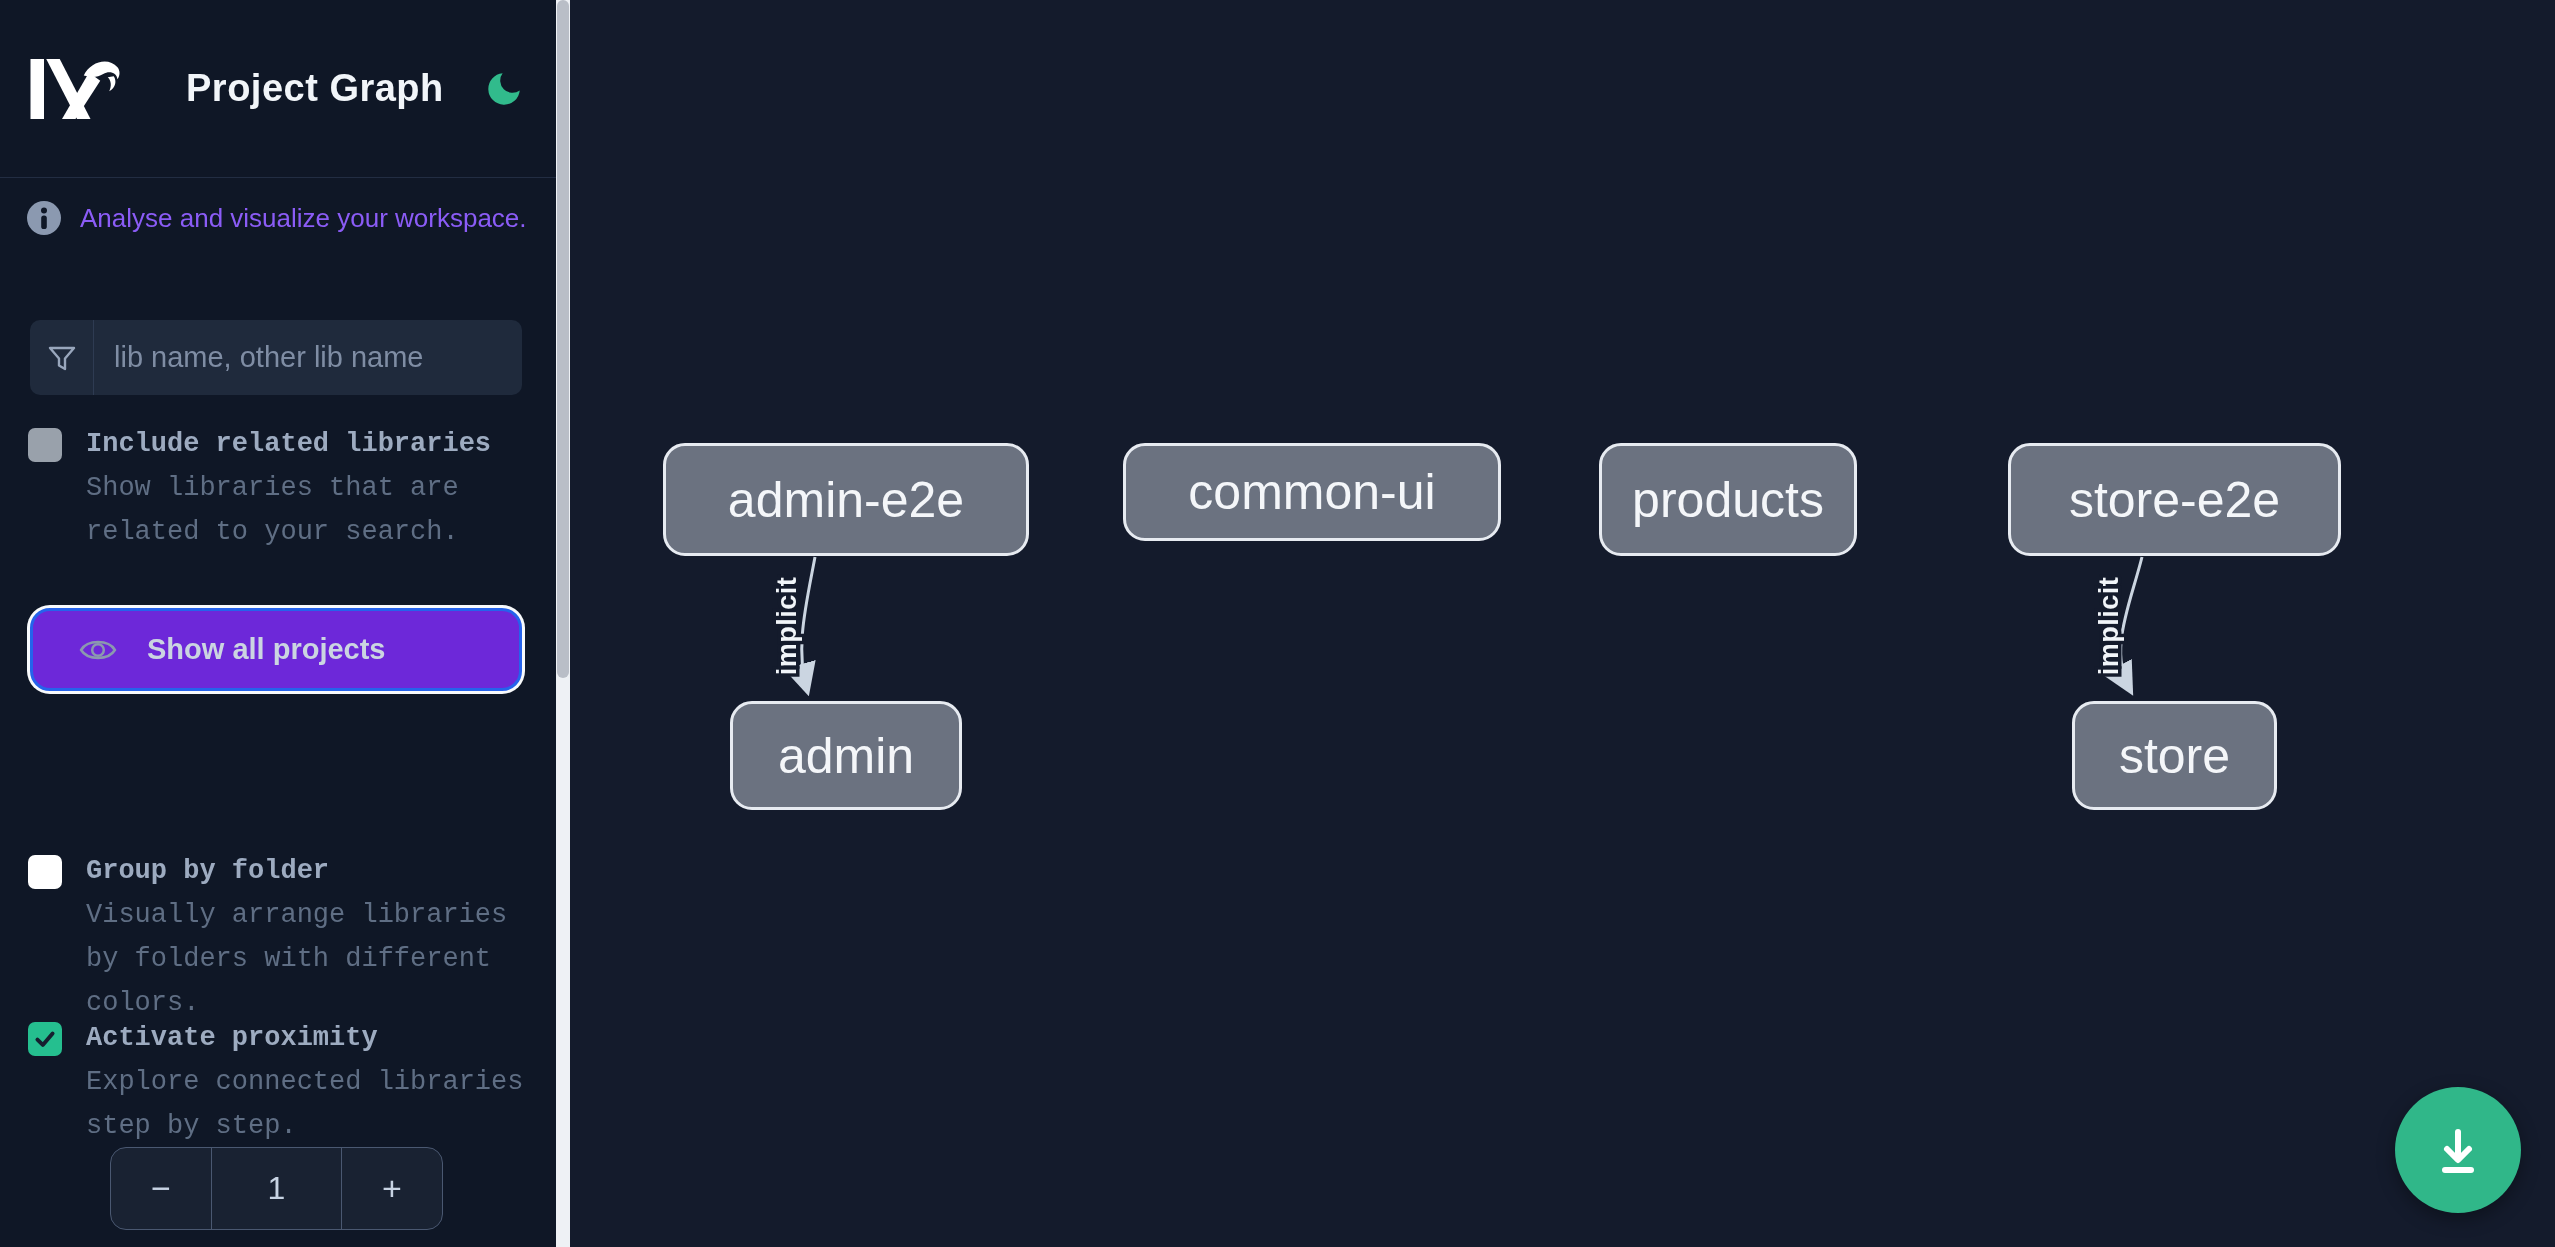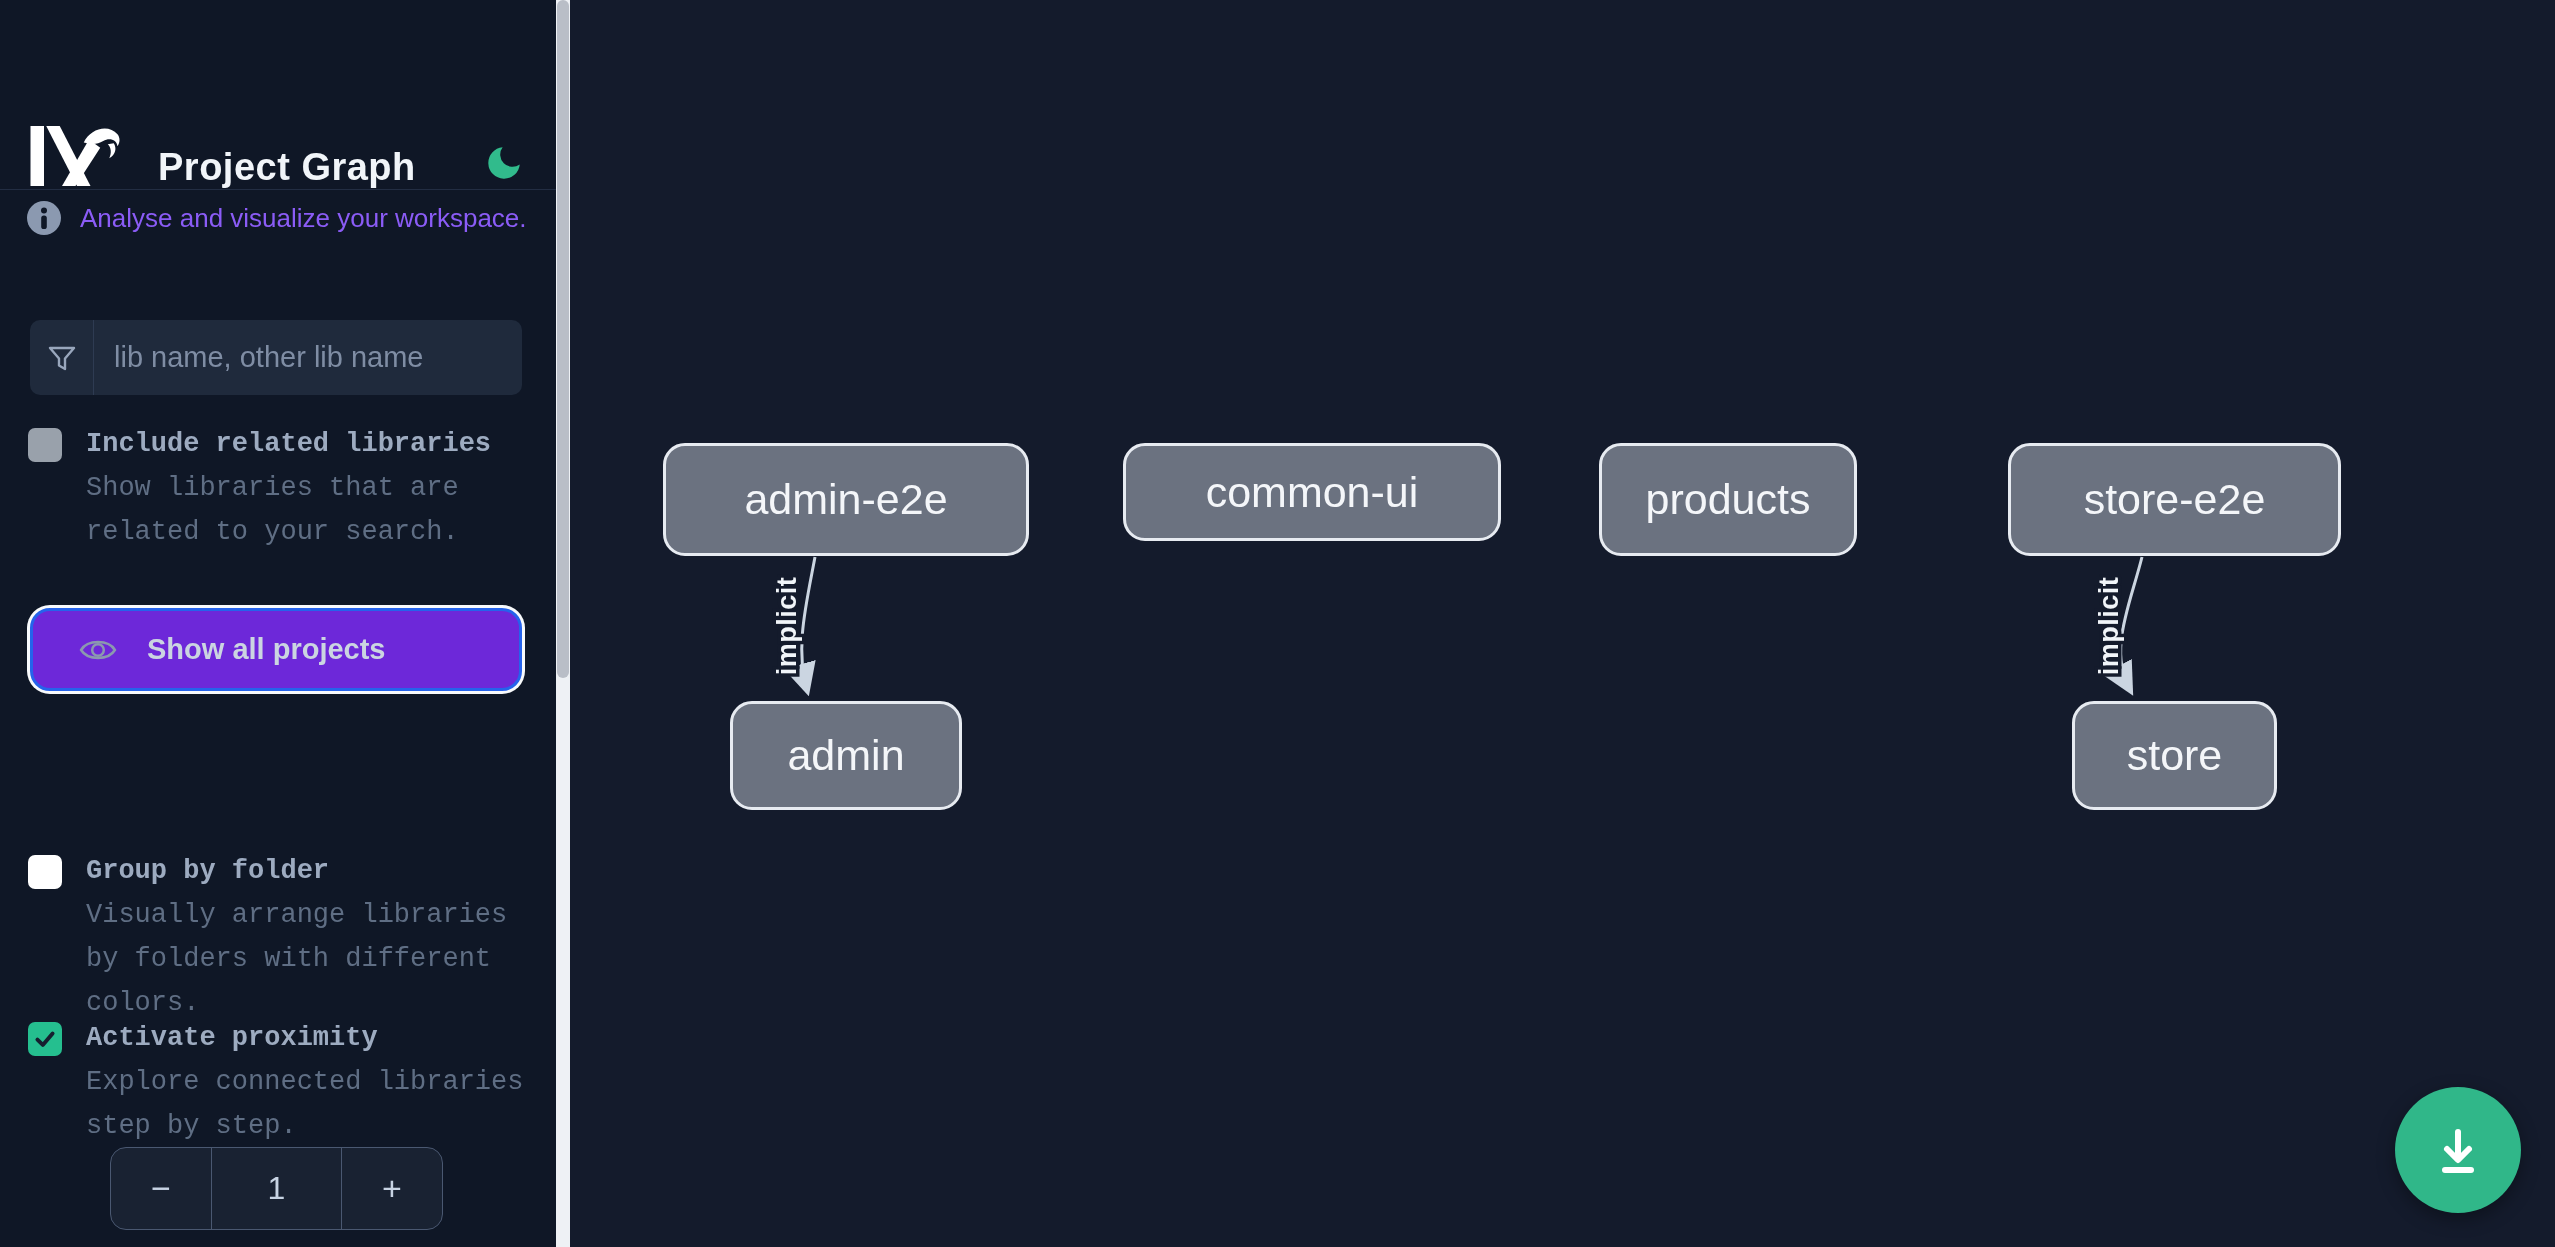--- a/index.html
+++ b/index.html
@@ -3,23 +3,23 @@
 <meta charset="utf-8">
 <style>
   * { margin:0; padding:0; box-sizing:border-box; }
   html,body { width:2555px; height:1247px; overflow:hidden; background:#141b2c;
               font-family:"Liberation Sans", sans-serif; }
   #app { position:relative; width:2555px; height:1247px; background:#141b2c; }
 
   
   .sidebar { position:absolute; left:0; top:0; width:556px; height:1247px;
              background:#0f1726; }
-  .sb-header { position:absolute; left:0; top:12px; width:556px; height:178px;
-               display:flex; align-items:flex-end; padding:0 26px;
-               border-bottom:1px solid #222d42; }
+  .sb-header { position:absolute; left:0; top:0; width:556px; height:178px;
+               display:flex; align-items:center; padding:0 26px;
+               border-bottom:1px solid #222d42;gap:28px; }
   .logo-svg { width:96px; height:66px; flex:0 0 auto; }
   .sb-title { margin-left:36px; font-size:38px; font-weight:600; color:#f1f5f9;
               letter-spacing:0.5px; flex:1; }
   .theme-toggle { width:52px; height:52px; background:none; border:none; cursor:pointer;
                   display:flex; align-items:center; justify-content:center; }
 
   .info-row { position:absolute; left:26px; top:200px; width:505px; display:flex;
               align-items:center; gap:18px; }
   .info-badge { width:36px; height:36px; flex:0 0 auto; }
   .info-text { font-size:26px; color:#8b5cf6; }
@@ -64,21 +64,21 @@
   .sb-scroll-track { position:absolute; left:556px; top:0; width:14px; height:1247px;
                      background:#eef1f5; }
   .sb-scroll-thumb { position:absolute; left:1px; top:0; width:12px; height:678px;
                      background:#b9bec7; border-radius:7px; cursor:grab; }
 
   
   .canvas { position:absolute; left:570px; top:0; width:1985px; height:1247px;
             background:#141b2c; }
   .gnode { position:absolute; background:#6b7280; border:3px solid #e7ebf1;
            border-radius:22px; display:flex; align-items:center; justify-content:center;
-           color:#f4f6f9; font-size:43px; cursor:pointer; }
+           color:#f4f6f9; font-size:50px; cursor:pointer; }
   .edges-svg { position:absolute; left:0; top:0; width:1985px; height:1247px;
                pointer-events:none; }
   .edge-path { fill:none; stroke:#cbd5e1; stroke-width:3px; }
   .edge-label { font-size:27px; font-weight:600; fill:#f1f5f9; stroke:#141b2c;
                 stroke-width:7px; paint-order:stroke; text-anchor:middle;
                 dominant-baseline:middle; letter-spacing:0.5px;
                 font-family:"Liberation Sans",sans-serif; }
 
   .fab { position:absolute; left:1825px; top:1087px; width:126px; height:126px;
          border-radius:50%; background:#30b789; border:none; cursor:pointer;

